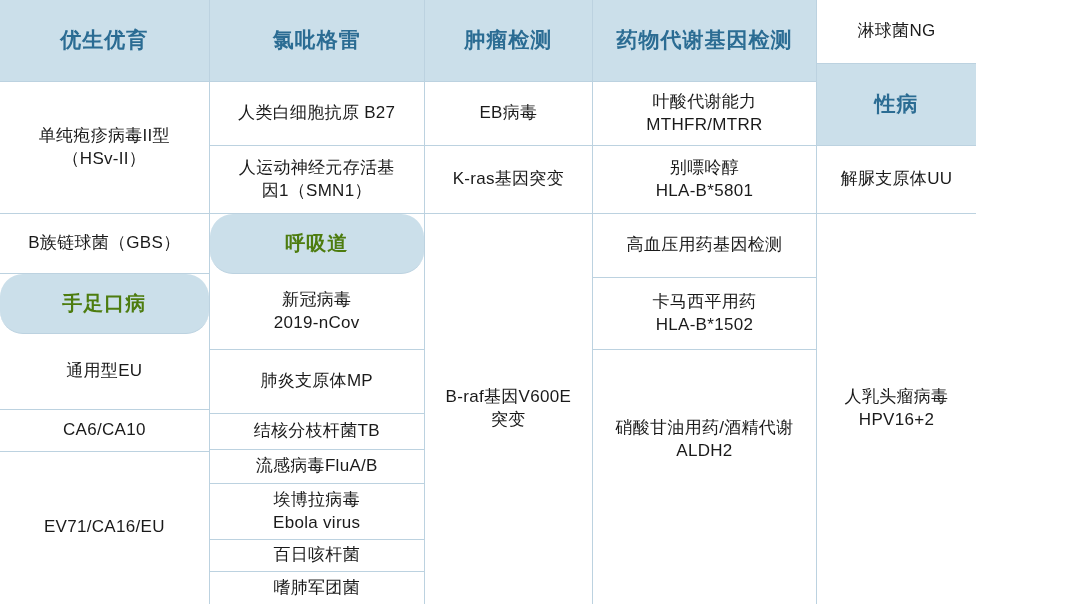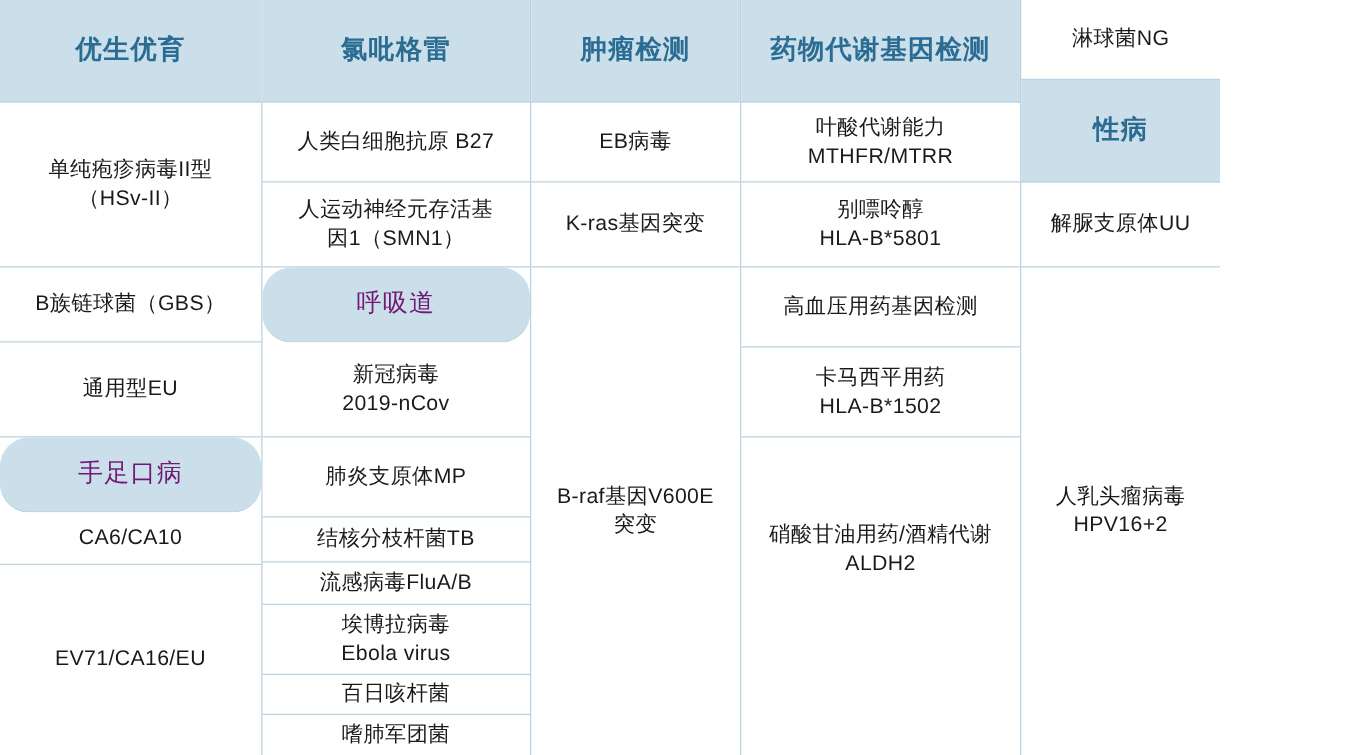--- a/index.html
+++ b/index.html
@@ -52,42 +52,42 @@
 
   .head {
     background: #cbdfea;
     color: #2b6c93;
     font-size: 21px;
     font-weight: bold;
     letter-spacing: 1px;
   }
   .subhead {
     background: #cbdfea;
-    color: #701a75;
+    color: #4d7c0f;
     font-size: 20px;
-    font-weight: normal;
+    font-weight: bold;
     letter-spacing: 1px;
     border-radius: 23px;
   }
   .txt {
     white-space: pre-line;
   }
 </style>
 </head>
 <body>
 
 <div class="sheet">
 
   <div class="col col-1">
     <div class="cell head" style="height:82px">优生优育</div>
     <div class="cell txt" style="height:132px">单纯疱疹病毒II型
 （HSv-II）</div>
     <div class="cell txt" style="height:60px">B族链球菌（GBS）</div>
+    <div class="cell txt subhead" style="height:60px">手足口病</div>
     <div class="cell txt" style="height:76px">通用型EU</div>
-    <div class="cell txt subhead" style="height:60px">手足口病</div>
     <div class="cell txt" style="height:42px">CA6/CA10</div>
     <div class="cell txt" style="height:150px">EV71/CA16/EU</div>
   </div>
 
   <div class="col col-2">
     <div class="cell head" style="height:82px">氯吡格雷</div>
     <div class="cell txt" style="height:64px">人类白细胞抗原 B27</div>
     <div class="cell txt" style="height:68px">人运动神经元存活基
 因1（SMN1）</div>
     <div class="cell txt subhead" style="height:60px">呼吸道</div>

